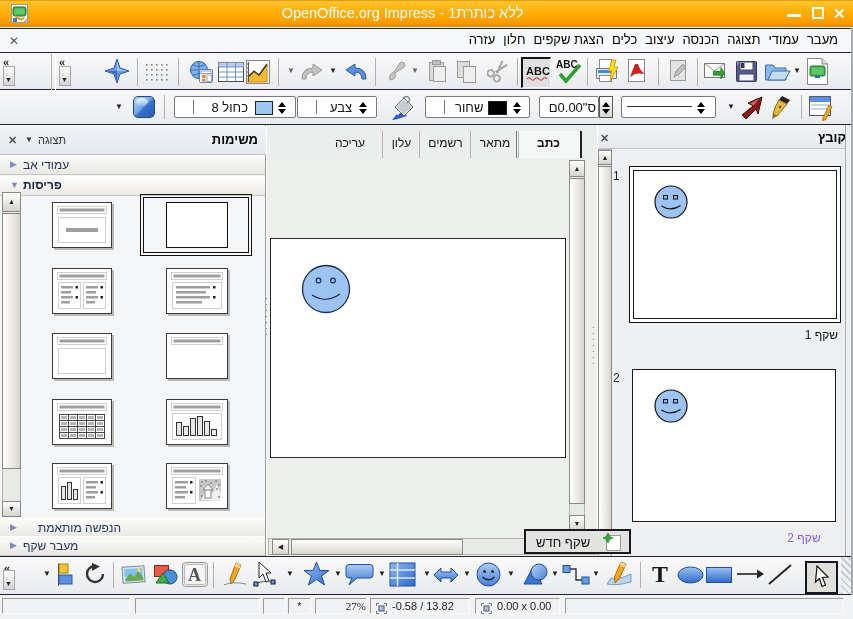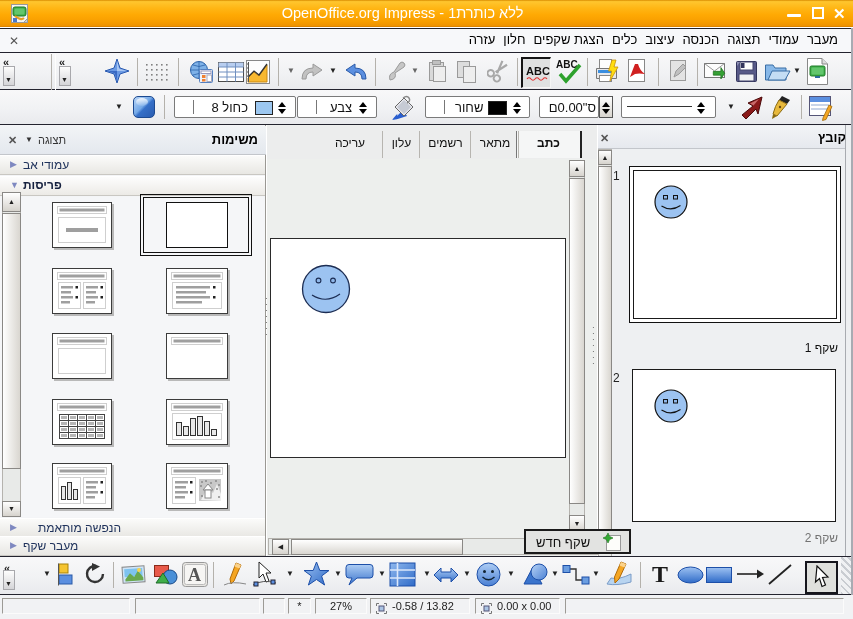--- a/index.html
+++ b/index.html
@@ -556,32 +556,32 @@
 <div class="abs" style="left:629px;top:166px;width:212px;height:157px;background:#fff;border:1px solid #111;"></div>
 <div class="abs slidebox" style="left:633px;top:170px;width:204px;height:149px;"></div>
 <div class="abs" style="left:613px;top:169px;font-size:12px;color:#222;">1</div>
 <div class="abs" id="smiley-t1" style="left:654px;top:185px;width:34px;height:34px;">
 <svg width="34" height="34" viewBox="0 0 34 34">
 <circle cx="17" cy="17" r="16" fill="#9cc3f1" stroke="#111" stroke-width="1.2"></circle>
 <rect x="9.5" y="10.5" width="4" height="3.5" fill="#8fb7e9" stroke="#111" stroke-width="1"></rect>
 <rect x="19.5" y="10.5" width="4" height="3.5" fill="#8fb7e9" stroke="#111" stroke-width="1"></rect>
 <path d="M7.5 21 Q17 27 26.5 20.5" fill="none" stroke="#111" stroke-width="1.1"></path>
 </svg></div>
-<div class="abs" style="left:770px;top:328px;width:68px;text-align:right;font-size:12px;color:#111;margin-top:13px;">שקף 1</div>
+<div class="abs" style="left:770px;top:328px;width:68px;text-align:right;font-size:12px;color:#111;">שקף 1</div>
 
 <div class="abs slidebox" style="left:632px;top:369px;width:204px;height:153px;"></div>
 <div class="abs" style="left:613px;top:371px;font-size:12px;color:#222;">2</div>
 <div class="abs" id="smiley-t2" style="left:654px;top:389px;width:34px;height:34px;">
 <svg width="34" height="34" viewBox="0 0 34 34">
 <circle cx="17" cy="17" r="16" fill="#9cc3f1" stroke="#111" stroke-width="1.2"></circle>
 <rect x="9.5" y="10.5" width="4" height="3.5" fill="#8fb7e9" stroke="#111" stroke-width="1"></rect>
 <rect x="19.5" y="10.5" width="4" height="3.5" fill="#8fb7e9" stroke="#111" stroke-width="1"></rect>
 <path d="M7.5 21 Q17 27 26.5 20.5" fill="none" stroke="#111" stroke-width="1.1"></path>
 </svg></div>
-<div class="abs" style="left:770px;top:531px;width:68px;text-align:right;font-size:12px;color:#737373;">שקף 2</div>
+<div class="abs" style="left:770px;top:531px;width:68px;text-align:center;font-size:12px;color:#8b5cf6;">שקף 2</div>
 
 <div class="abs toolbar" id="drawbar"></div>
 <div class="abs" id="drawicons">
 <div class="abs grip" style="left:4px;top:562px;">«</div>
 <div class="abs" style="left:3px;top:570px;width:12px;height:20px;background:linear-gradient(#fdfdfd,#d5d5d8);border:1px solid #a8a8ac;"></div>
     <div class="abs" style="left:5px;top:580px;font-size:7px;color:#222;">▼</div>
 <div class="abs" style="left:43px;top:569px;font-size:8px;color:#222;">▼</div>
 
 <div class="abs" style="left:58px;top:563px;width:21px;height:23px;"><svg width="21" height="23">
         <rect x="1" y="1" width="9" height="9" fill="#f5c431" stroke="#a8820a"></rect>
@@ -754,21 +754,21 @@
 <div class="abs" style="left:845px;top:125px;width:8px;height:431px;background:#edeff1;border-left:1px solid #a8abb0;"></div>
 <div class="abs" style="left:851px;top:28px;width:2px;height:567px;background:#a8abb2;"></div>
 <div class="abs" style="left:841px;top:557px;width:10px;height:37px;background:repeating-linear-gradient(45deg,#c9ccd1 0px,#c9ccd1 2px,#f0f1f3 2px,#f0f1f3 5px);"></div>
 
 <div class="abs" id="statusbar"></div>
 <div class="abs scell" style="left:565px;width:279px;"></div>
 <div class="abs scell" style="left:2px;width:128px;"></div>
 <div class="abs scell" style="left:135px;width:125px;"></div>
 <div class="abs scell" style="left:263px;width:22px;"></div>
 <div class="abs scell" style="left:288px;width:23px;text-align:center;">*</div>
-<div class="abs scell" style="left:315px;width:52px;text-align:center;">27%</div>
+<div class="abs scell" style="left:315px;width:52px;text-align:right;font-family:Liberation Serif, serif;">27%</div>
 <div class="abs scell" style="left:370px;width:100px;">
     <svg style="position:absolute;left:4px;top:3px;" width="13" height="13">
       <g stroke="#777" fill="none">
         <path d="M1.5 4 V1.5 H4 M9 1.5 H11.5 V4 M11.5 9 V11.5 H9 M4 11.5 H1.5 V9"></path>
       </g>
       <rect x="4" y="4" width="5" height="5" fill="#aac4e4" stroke="#557"></rect>
     </svg>
     <span style="position:absolute;left:21px;">-0.58 / 13.82</span>
   </div>
 <div class="abs scell" style="left:475px;width:85px;">

